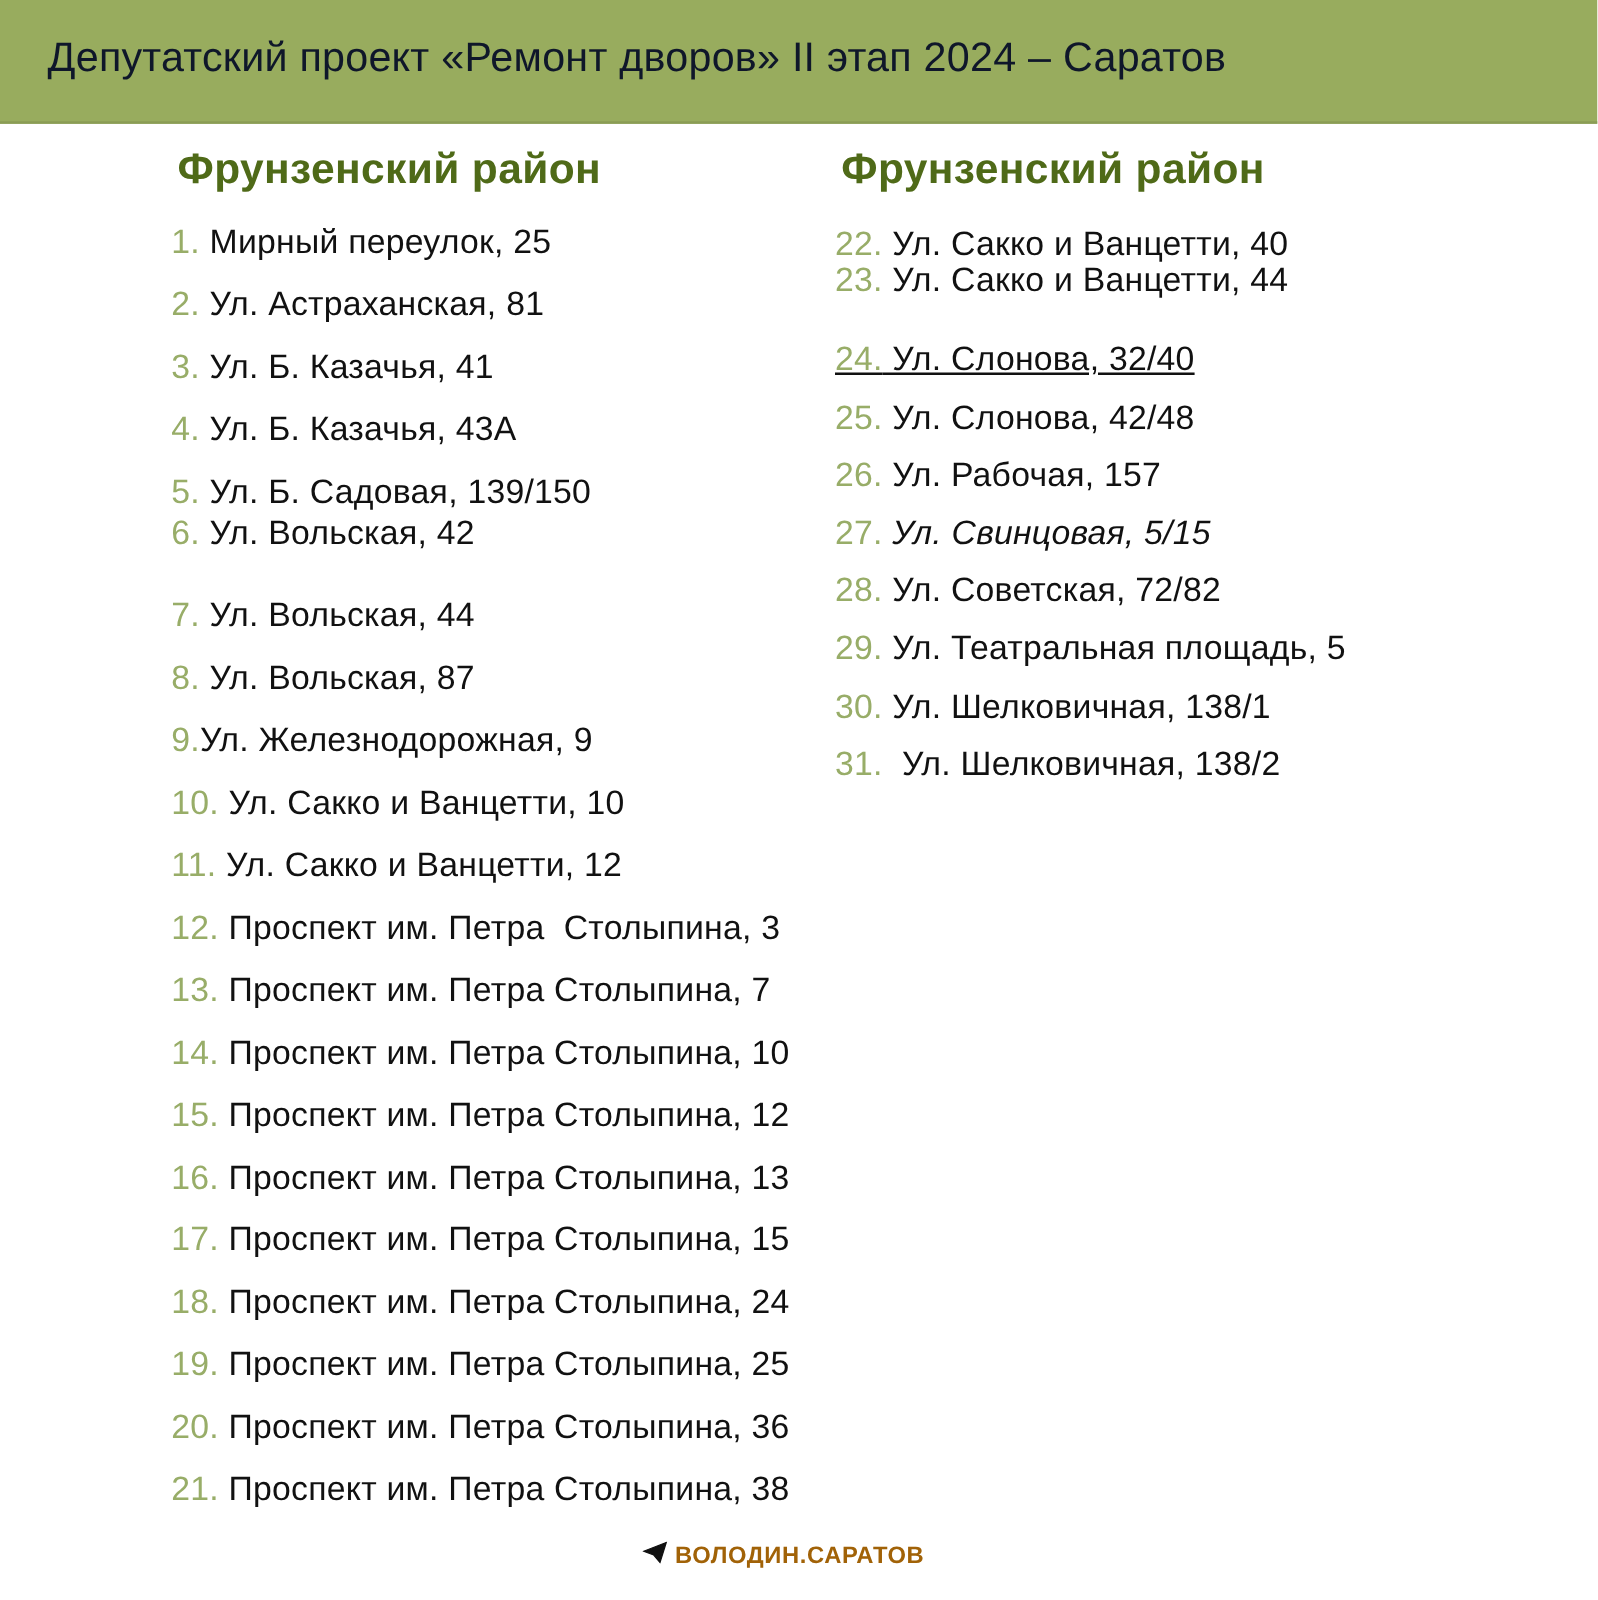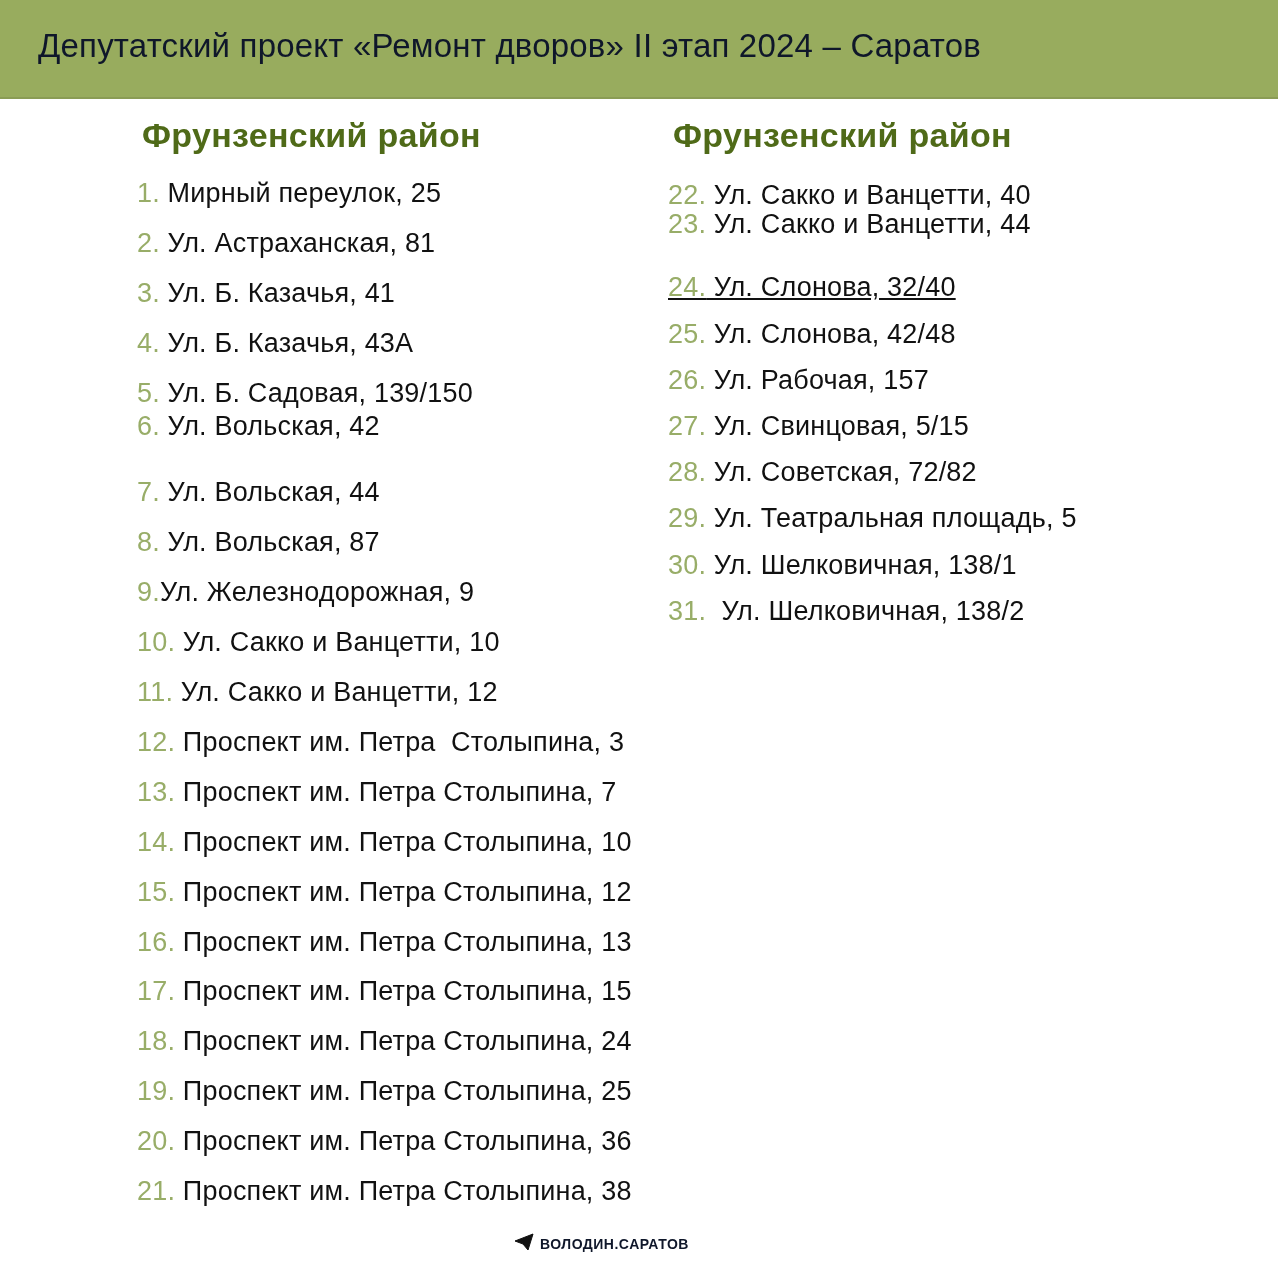--- a/index.html
+++ b/index.html
@@ -20,22 +20,22 @@
       color: #4f6a18; white-space: nowrap; letter-spacing: 0.3px; margin-left: 36px;
     }
     .list { position: absolute; margin: 0; padding: 0; list-style: none; }
     .list li {
       position: absolute; left: 0; white-space: nowrap; font-size: 27px; color: #111111;
       letter-spacing: 0.2px;
       margin-left: 31px;
     }
     .num { color: #98ad68; }
     .footer {
-      position: absolute; left: 514px; top: 1233px; font-size: 14px; font-weight: bold;
-      color: #0f172a; white-space: nowrap; display: flex; align-items: center; gap: 6px;
+      position: absolute; left: 514px; top: 1233px; font-size: 19px; font-weight: bold;
+      color: #a16207; white-space: nowrap; display: flex; align-items: center; gap: 6px;
       letter-spacing: 0.5px;
     }
   </style>
 </head>
 <body>
 
 <div class="header">
   <div class="header-title">Депутатский проект «Ремонт дворов»  II этап 2024 – Саратов</div>
 </div>
 
@@ -64,21 +64,21 @@
     <li style="top: 898.2px;"><span class="num">19.</span><span style="white-space: pre;"> Проспект им. Петра Столыпина, 25</span></li>
     <li style="top: 948.1px;"><span class="num">20.</span><span style="white-space: pre;"> Проспект им. Петра Столыпина, 36</span></li>
     <li style="top: 998px;"><span class="num">21.</span><span style="white-space: pre;"> Проспект им. Петра Столыпина, 38</span></li>
   </ul>
 <ul class="list" id="right-list" style="left:637px; top:180px;">
     <li style="top: 0px;"><span class="num">22.</span><span style="white-space: pre;"> Ул. Сакко и Ванцетти, 40</span></li>
     <li style="top: 29px;"><span class="num">23.</span><span style="white-space: pre;"> Ул. Сакко и Ванцетти, 44</span></li>
     <li style="top: 92.4px; text-decoration: underline;"><span class="num">24.</span><span style="white-space: pre;"> Ул. Слонова, 32/40</span></li>
     <li style="top: 138.6px;"><span class="num">25.</span><span style="white-space: pre;"> Ул. Слонова, 42/48</span></li>
     <li style="top: 184.8px;"><span class="num">26.</span><span style="white-space: pre;"> Ул. Рабочая, 157</span></li>
-    <li style="top: 231px;"><span class="num">27.</span><span style="white-space: pre;"> Ул. Свинцовая, 5/15</span></li>
+    <li style="top: 231px;"><span class="num">27.</span><span style="white-space: pre; font-style: italic;"> Ул. Свинцовая, 5/15</span></li>
     <li style="top: 277.2px;"><span class="num">28.</span><span style="white-space: pre;"> Ул. Советская, 72/82</span></li>
     <li style="top: 323.4px;"><span class="num">29.</span><span style="white-space: pre;"> Ул. Театральная площадь, 5</span></li>
     <li style="top: 369.6px;"><span class="num">30.</span><span style="white-space: pre;"> Ул. Шелковичная, 138/1</span></li>
     <li style="top: 415.8px;"><span class="num">31.</span><span style="white-space: pre;">  Ул. Шелковичная, 138/2</span></li>
   </ul>
 
 <div class="footer">
   <span>
     <svg width="20" height="18" viewBox="0 0 20 18">
         <path d="M1 8 L19 1 L14 17 L9 11 Z M9 11 L19 1" fill="#111" stroke="#111" stroke-width="1"></path>

